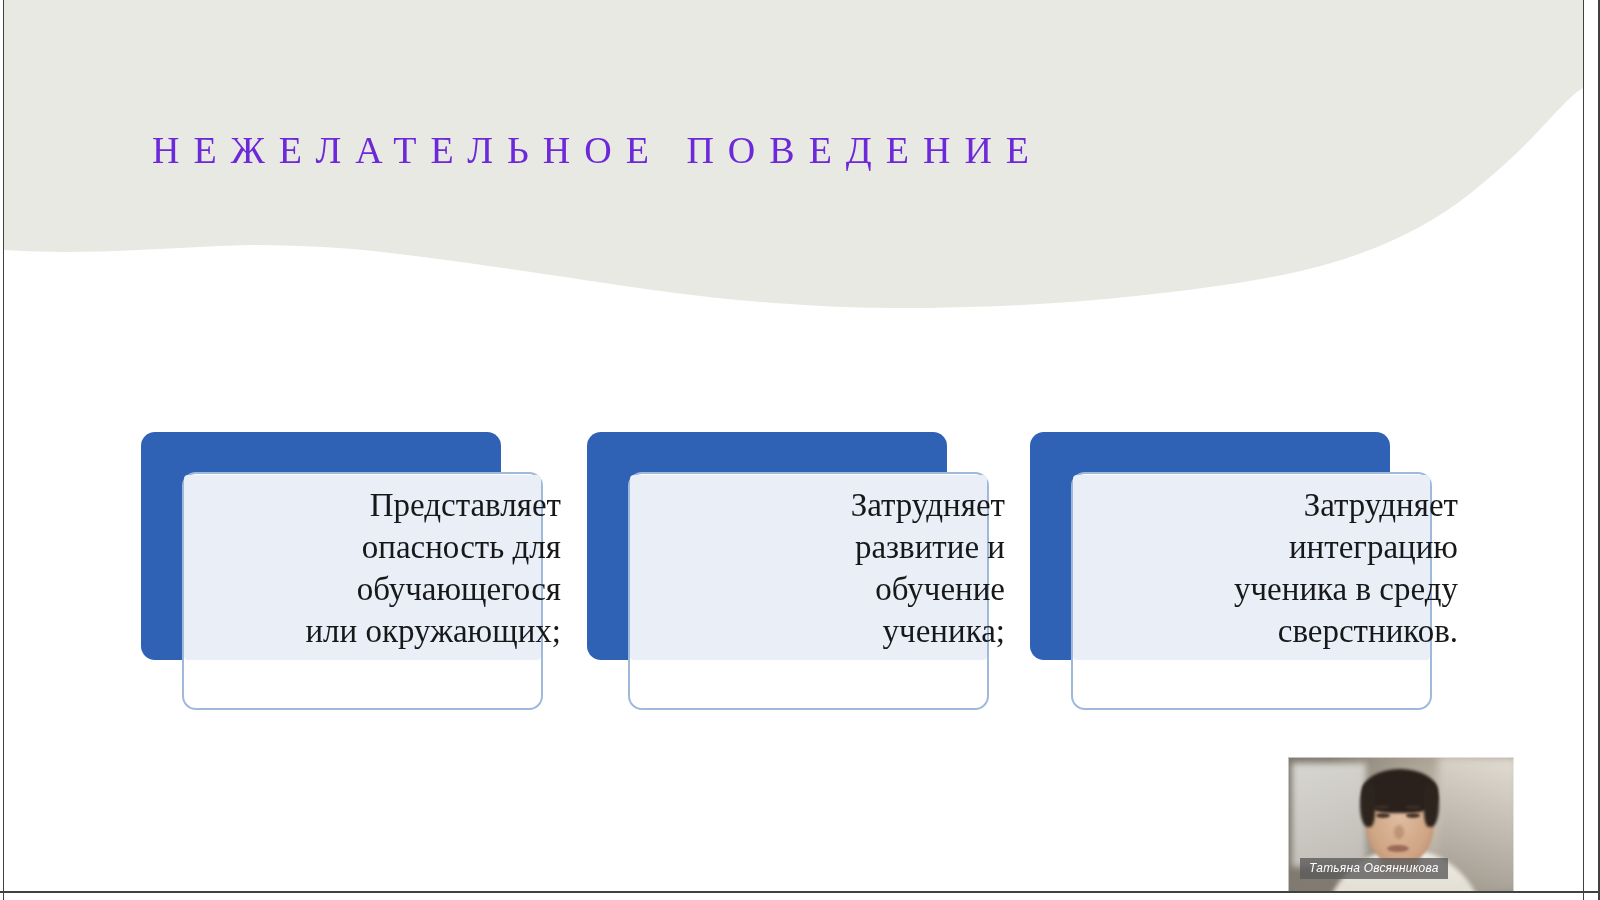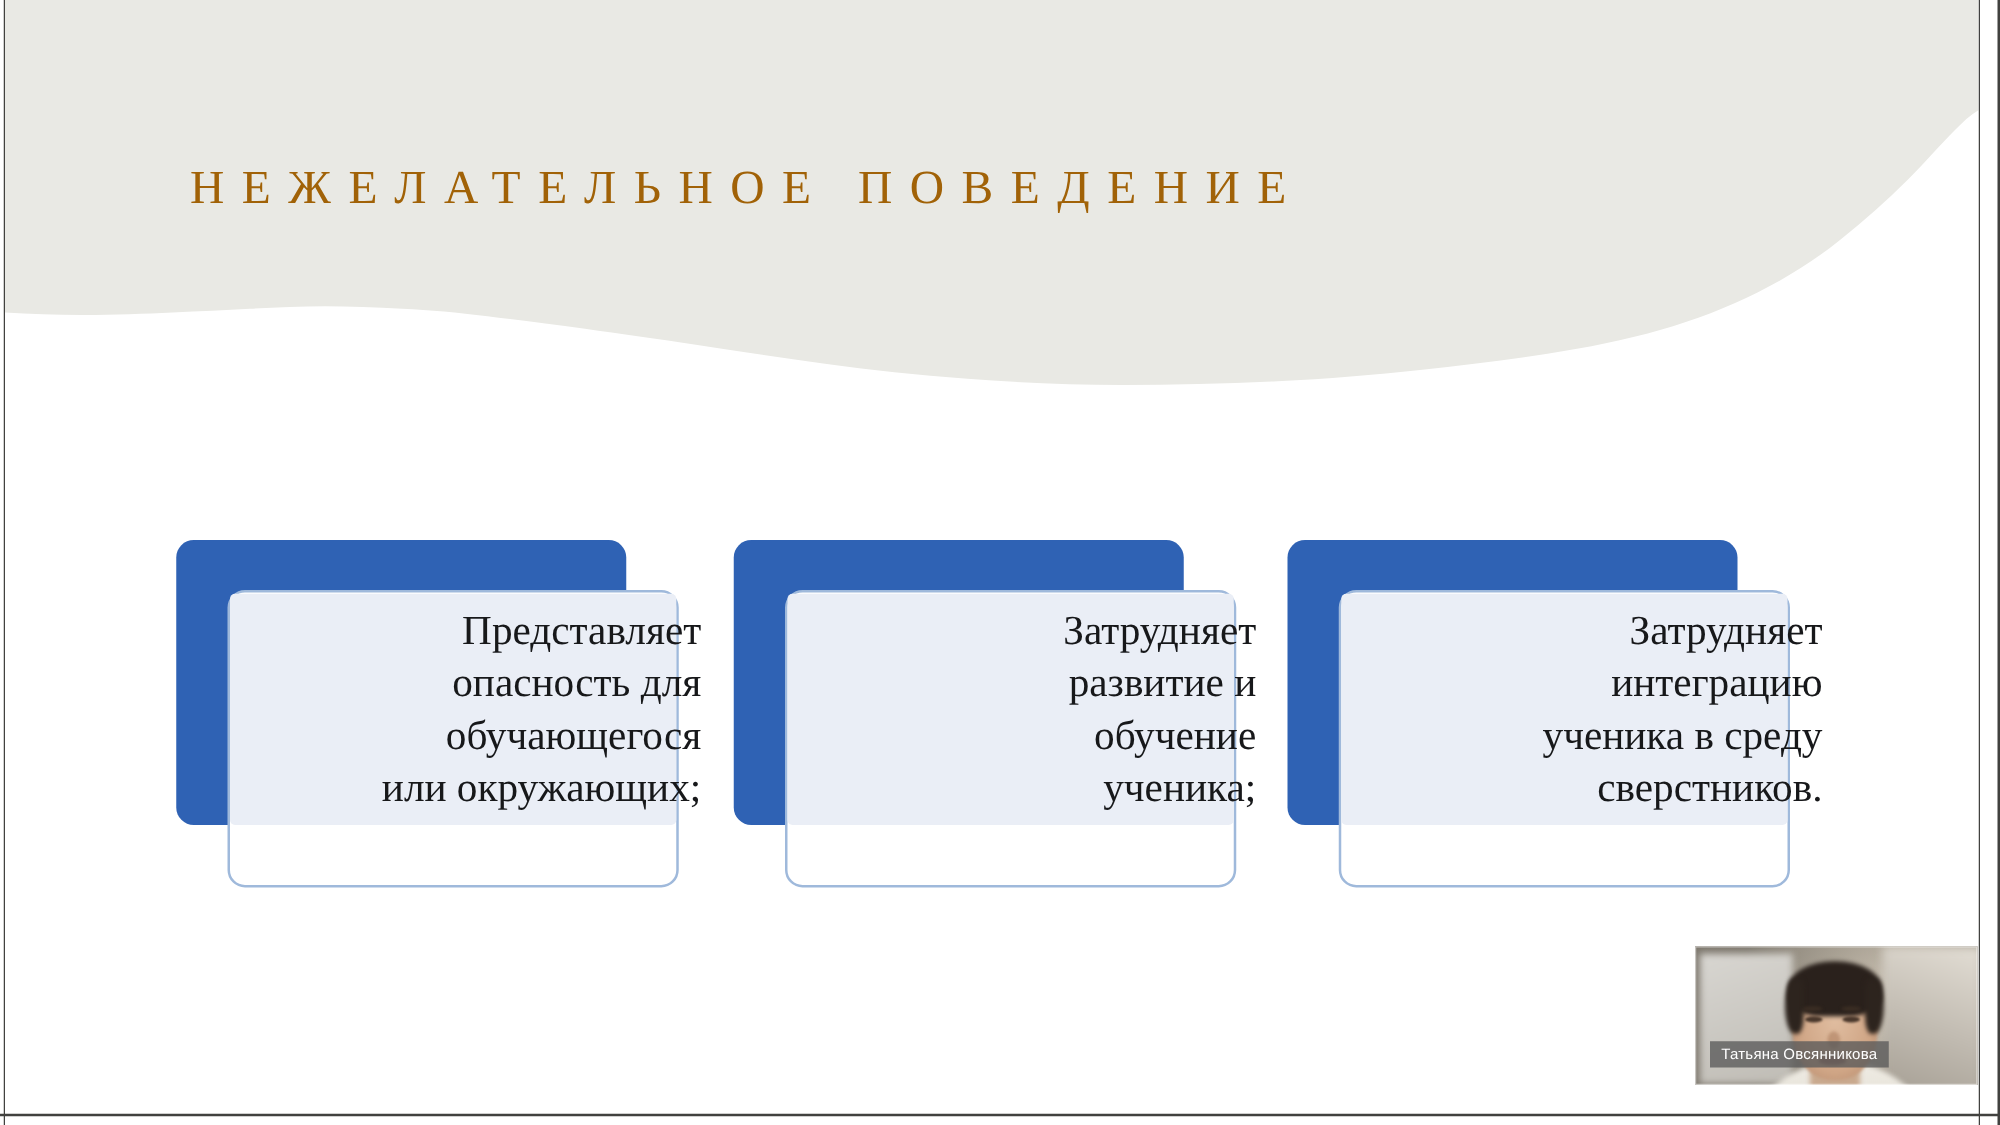--- a/index.html
+++ b/index.html
@@ -51,21 +51,21 @@
     height: 330px;
     pointer-events: none;
   }
 
   #slide-title {
     position: absolute;
     left: 148px;
     top: 128px;
     font-size: 38px;
     letter-spacing: 14px;
-    color: #a16207;
+    color: #6d28d9;
     font-weight: 400;
     white-space: nowrap;
     font-family: "Liberation Serif", "DejaVu Serif", serif;
   }
 
   
   .card-group {
     position: absolute;
     top: 432px;
     width: 410px;
@@ -116,26 +116,27 @@
     font-family: "Liberation Serif", "DejaVu Serif", serif;
     white-space: pre-line;
   }
   #group-1 .card-text { left: 16px; width: 404px; }
   #group-2 .card-text { left: 28px; width: 390px; }
   #group-3 .card-text { left: 38px; width: 390px; }
 
   
   #webcam {
     position: absolute;
-    left: 1352px;
+    left: 1284px;
     top: 757px;
     width: 226px;
-    height: 111px;
+    height: 136px;
     overflow: hidden;
     background: #9a958c;
+    font-style: italic;
   }
   #webcam .cam-bg {
     position: absolute;
     inset: 0;
     background:
       radial-gradient(circle at 72% 45%, rgba(215,205,190,0.95) 0%, rgba(168,160,146,0.9) 38%, rgba(120,114,104,0.9) 75%),
       linear-gradient(105deg, #b9b5ae 0%, #cfcac2 22%, #a9a49c 48%, #8d887f 72%, #b0aaa0 100%);
   }
   
   #webcam .wall-a {

